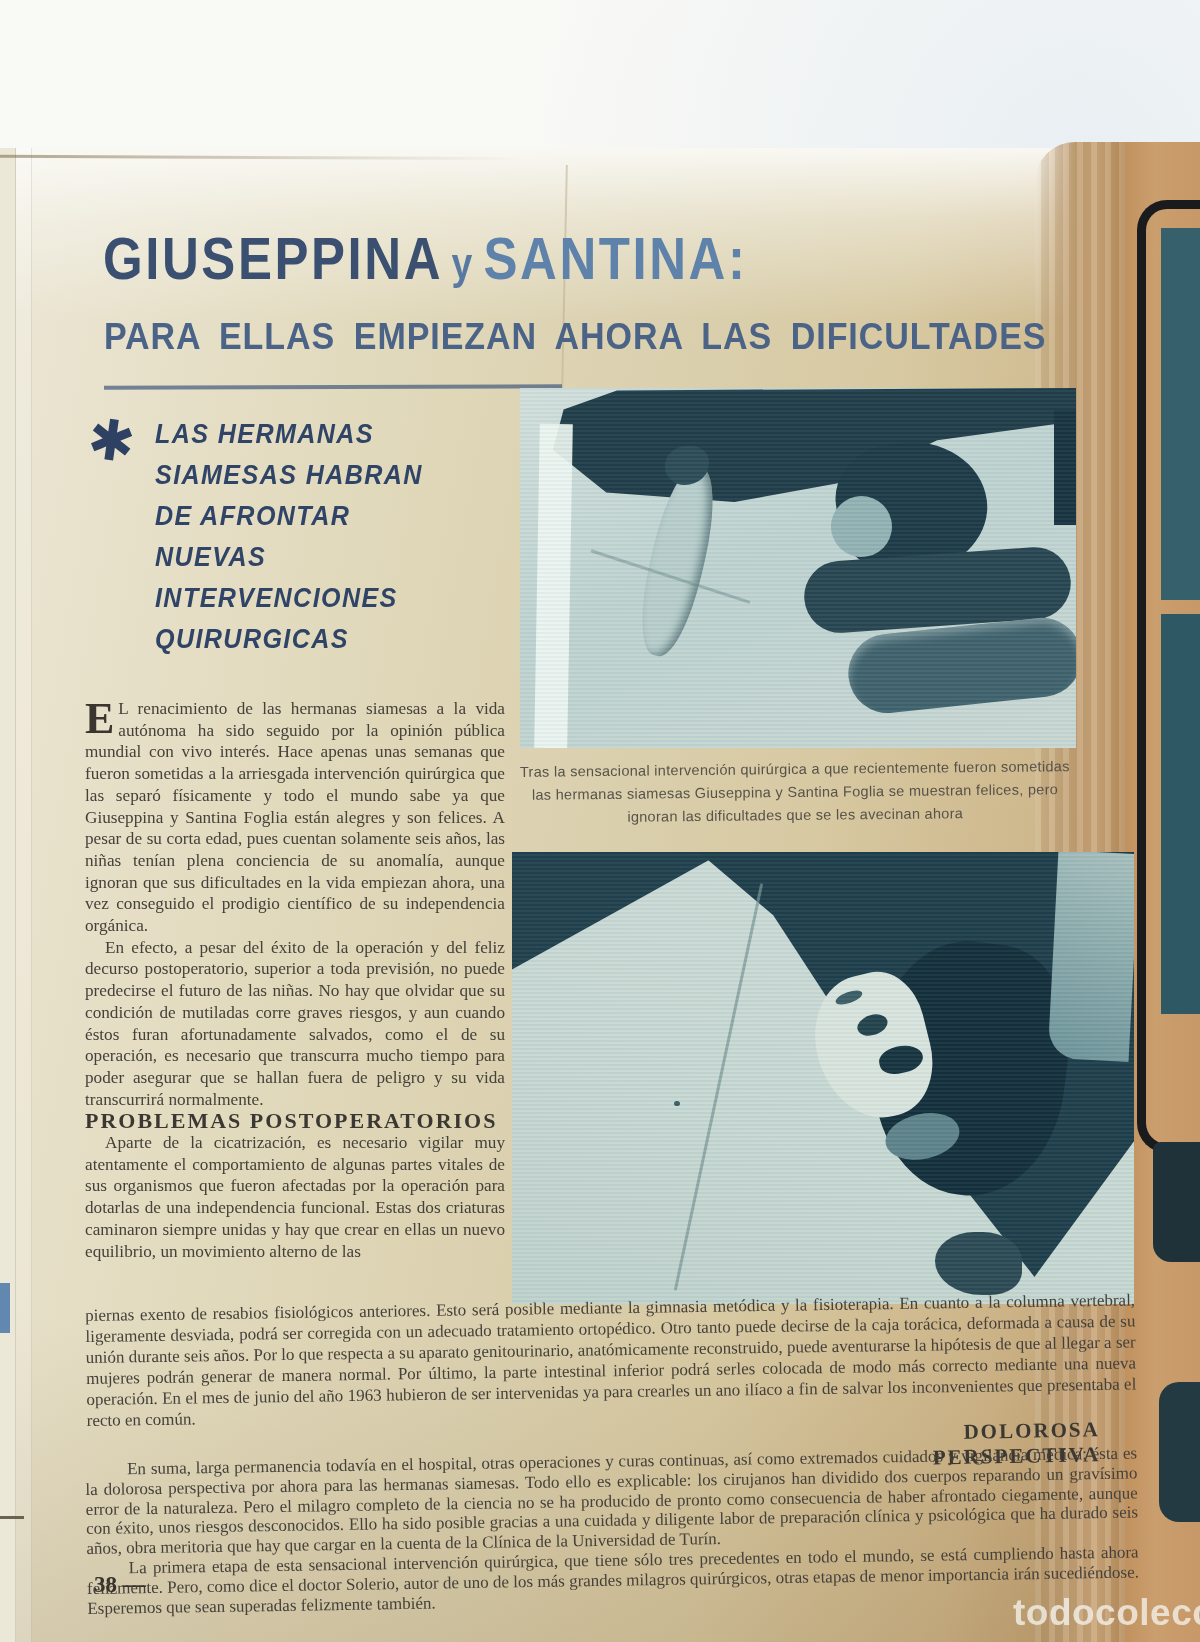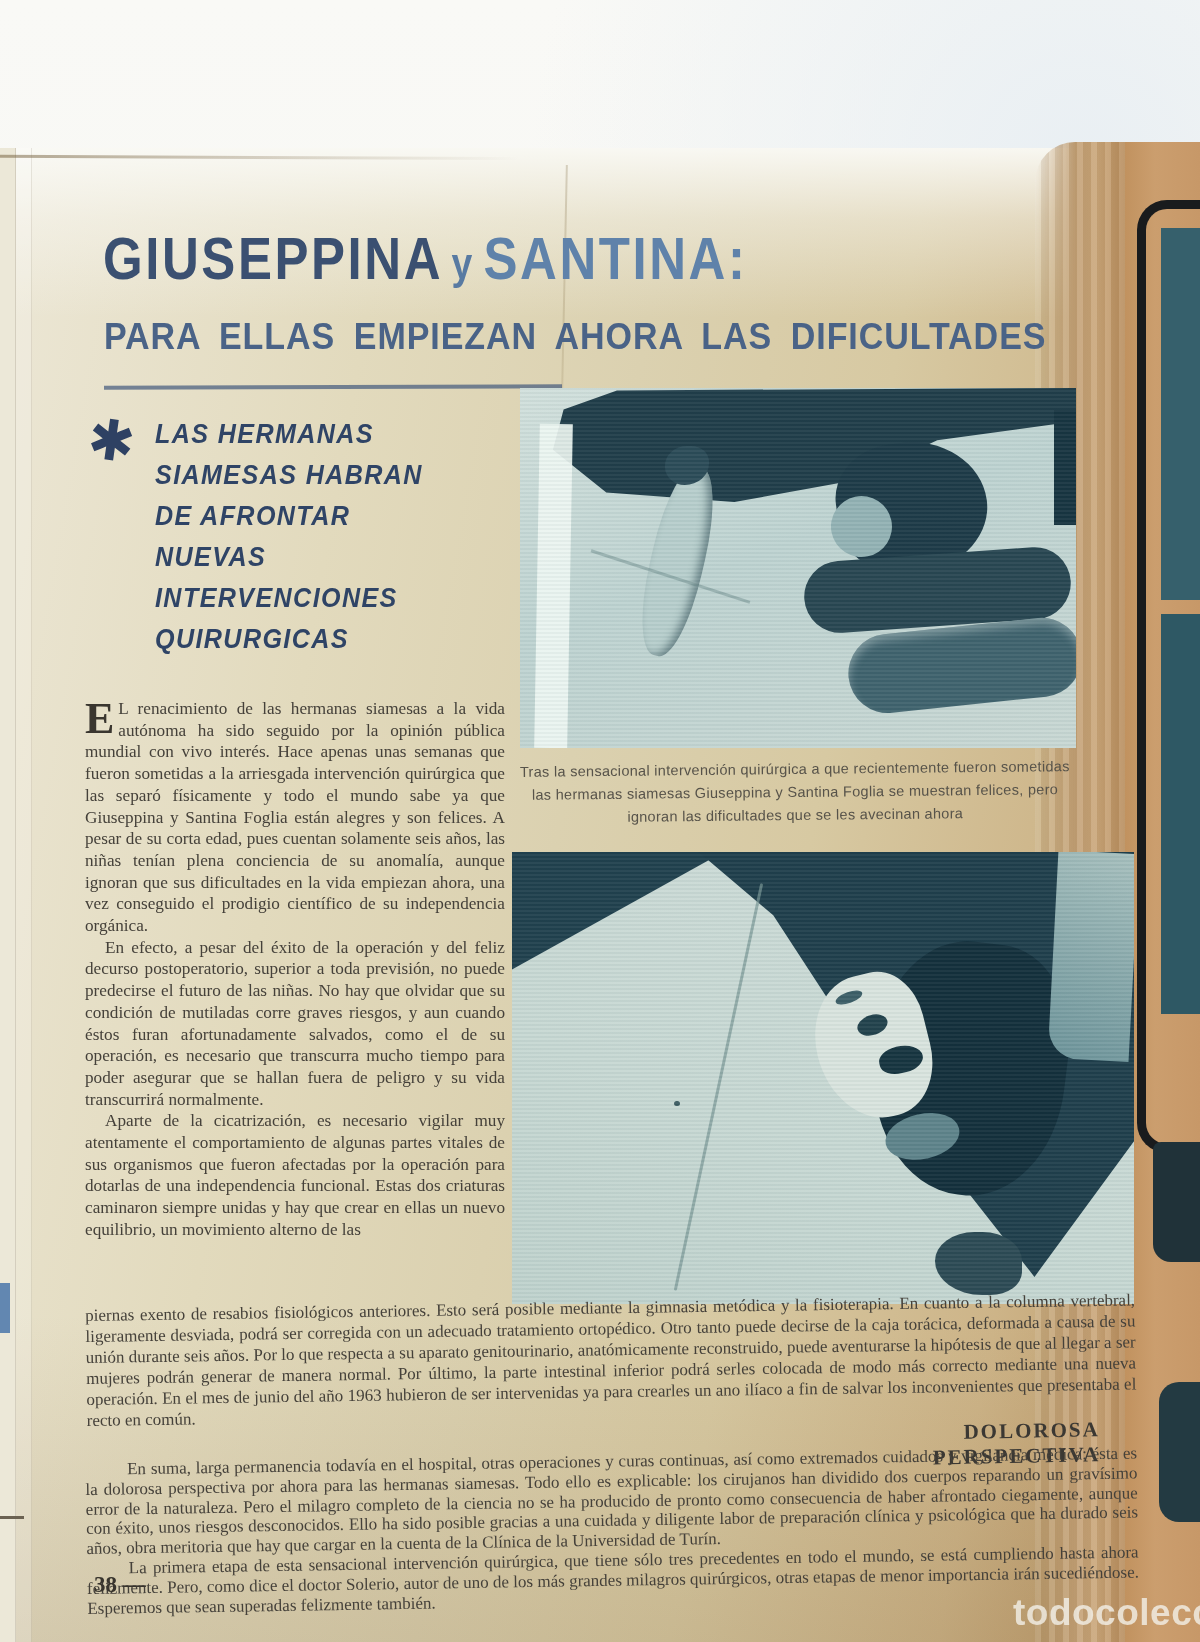--- a/index.html
+++ b/index.html
@@ -152,20 +152,21 @@
     <div class="ph" style="right:0;top:0;width:13%;height:46%;background:linear-gradient(200deg,#a7c0be,#6d949a);transform:rotate(3deg);border-radius:0 0 0 30px;"></div>
     <div class="ph" style="left:68%;top:84%;width:14%;height:14%;background:#2c4a54;border-radius:50% 50% 40% 60%;"></div>
     <div class="ph" style="left:33%;top:6%;width:3px;height:92%;background:rgba(120,150,148,.7);transform:rotate(12deg);border-radius:3px;"></div>
     <div class="ph" style="left:26%;top:55%;width:6px;height:5px;background:#3a5a60;border-radius:50%;"></div>
     <div class="grain"></div>
   </div>
 
   <div id="col1" class="bodytext">
     <p class="first"><span class="dropcap">E</span><span>L renacimiento de las hermanas siamesas a la vida autónoma ha sido seguido por la opinión pública mundial con vivo interés. Hace apenas unas semanas que fueron sometidas a la arriesgada intervención quirúrgica que las separó físicamente y todo el mundo sabe ya que Giuseppina y Santina Foglia están alegres y son felices. A pesar de su corta edad, pues cuentan solamente seis años, las niñas tenían plena conciencia de su anomalía, aunque ignoran que sus dificultades en la vida empiezan ahora, una vez conseguido el prodigio científico de su independencia orgánica.</span></p>
     <p>En efecto, a pesar del éxito de la operación y del feliz decurso postoperatorio, superior a toda previsión, no puede predecirse el futuro de las niñas. No hay que olvidar que su condición de mutiladas corre graves riesgos, y aun cuando éstos furan afortunadamente salvados, como el de su operación, es necesario que transcurra mucho tiempo para poder asegurar que se hallan fuera de peligro y su vida transcurrirá normalmente.</p>
+    <p id="heading1" class="h-serif">PROBLEMAS POSTOPERATORIOS</p>
     <p>Aparte de la cicatrización, es necesario vigilar muy atentamente el comportamiento de algunas partes vitales de sus organismos que fueron afectadas por la operación para dotarlas de una independencia funcional. Estas dos criaturas caminaron siempre unidas y hay que crear en ellas un nuevo equilibrio, un movimiento alterno de las</p>
   </div>
 
   <div id="wideblock" class="bodytext">piernas exento de resabios fisiológicos anteriores. Esto será posible mediante la gimnasia metódica y la fisioterapia. En cuanto a la columna vertebral, ligeramente desviada, podrá ser corregida con un adecuado tratamiento ortopédico. Otro tanto puede decirse de la caja torácica, deformada a causa de su unión durante seis años. Por lo que respecta a su aparato genitourinario, anatómicamente reconstruido, puede aventurarse la hipótesis de que al llegar a ser mujeres podrán generar de manera normal. Por último, la parte intestinal inferior podrá serles colocada de modo más correcto mediante una nueva operación. En el mes de junio del año 1963 hubieron de ser intervenidas ya para crearles un ano ilíaco a fin de salvar los inconvenientes que presentaba el recto en común.</div>
 
   <div id="heading2" class="h-serif">DOLOROSA PERSPECTIVA</div>
 
   <div id="lowerblock" class="bodytext">
     <p>En suma, larga permanencia todavía en el hospital, otras operaciones y curas continuas, así como extremados cuidados y vigilancia médica: ésta es la dolorosa perspectiva por ahora para las hermanas siamesas. Todo ello es explicable: los cirujanos han dividido dos cuerpos reparando un gravísimo error de la naturaleza. Pero el milagro completo de la ciencia no se ha producido de pronto como consecuencia de haber afrontado ciegamente, aunque con éxito, unos riesgos desconocidos. Ello ha sido posible gracias a una cuidada y diligente labor de preparación clínica y psicológica que ha durado seis años, obra meritoria que hay que cargar en la cuenta de la Clínica de la Universidad de Turín.</p>
     <p>La primera etapa de esta sensacional intervención quirúrgica, que tiene sólo tres precedentes en todo el mundo, se está cumpliendo hasta ahora felizmente. Pero, como dice el doctor Solerio, autor de uno de los más grandes milagros quirúrgicos, otras etapas de menor importancia irán sucediéndose. Esperemos que sean superadas felizmente también.</p>

